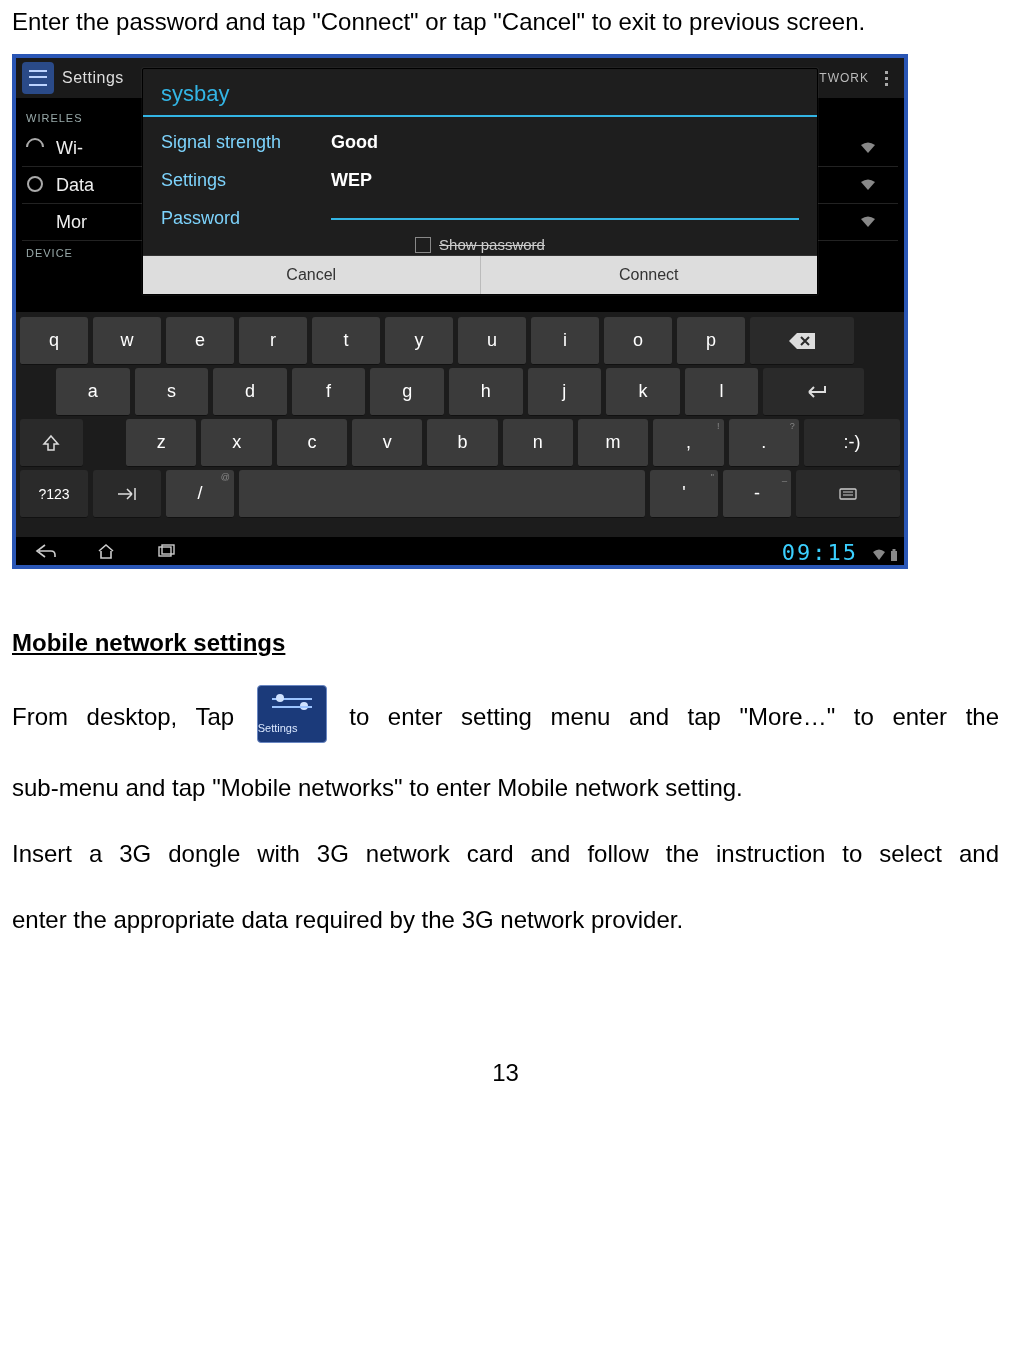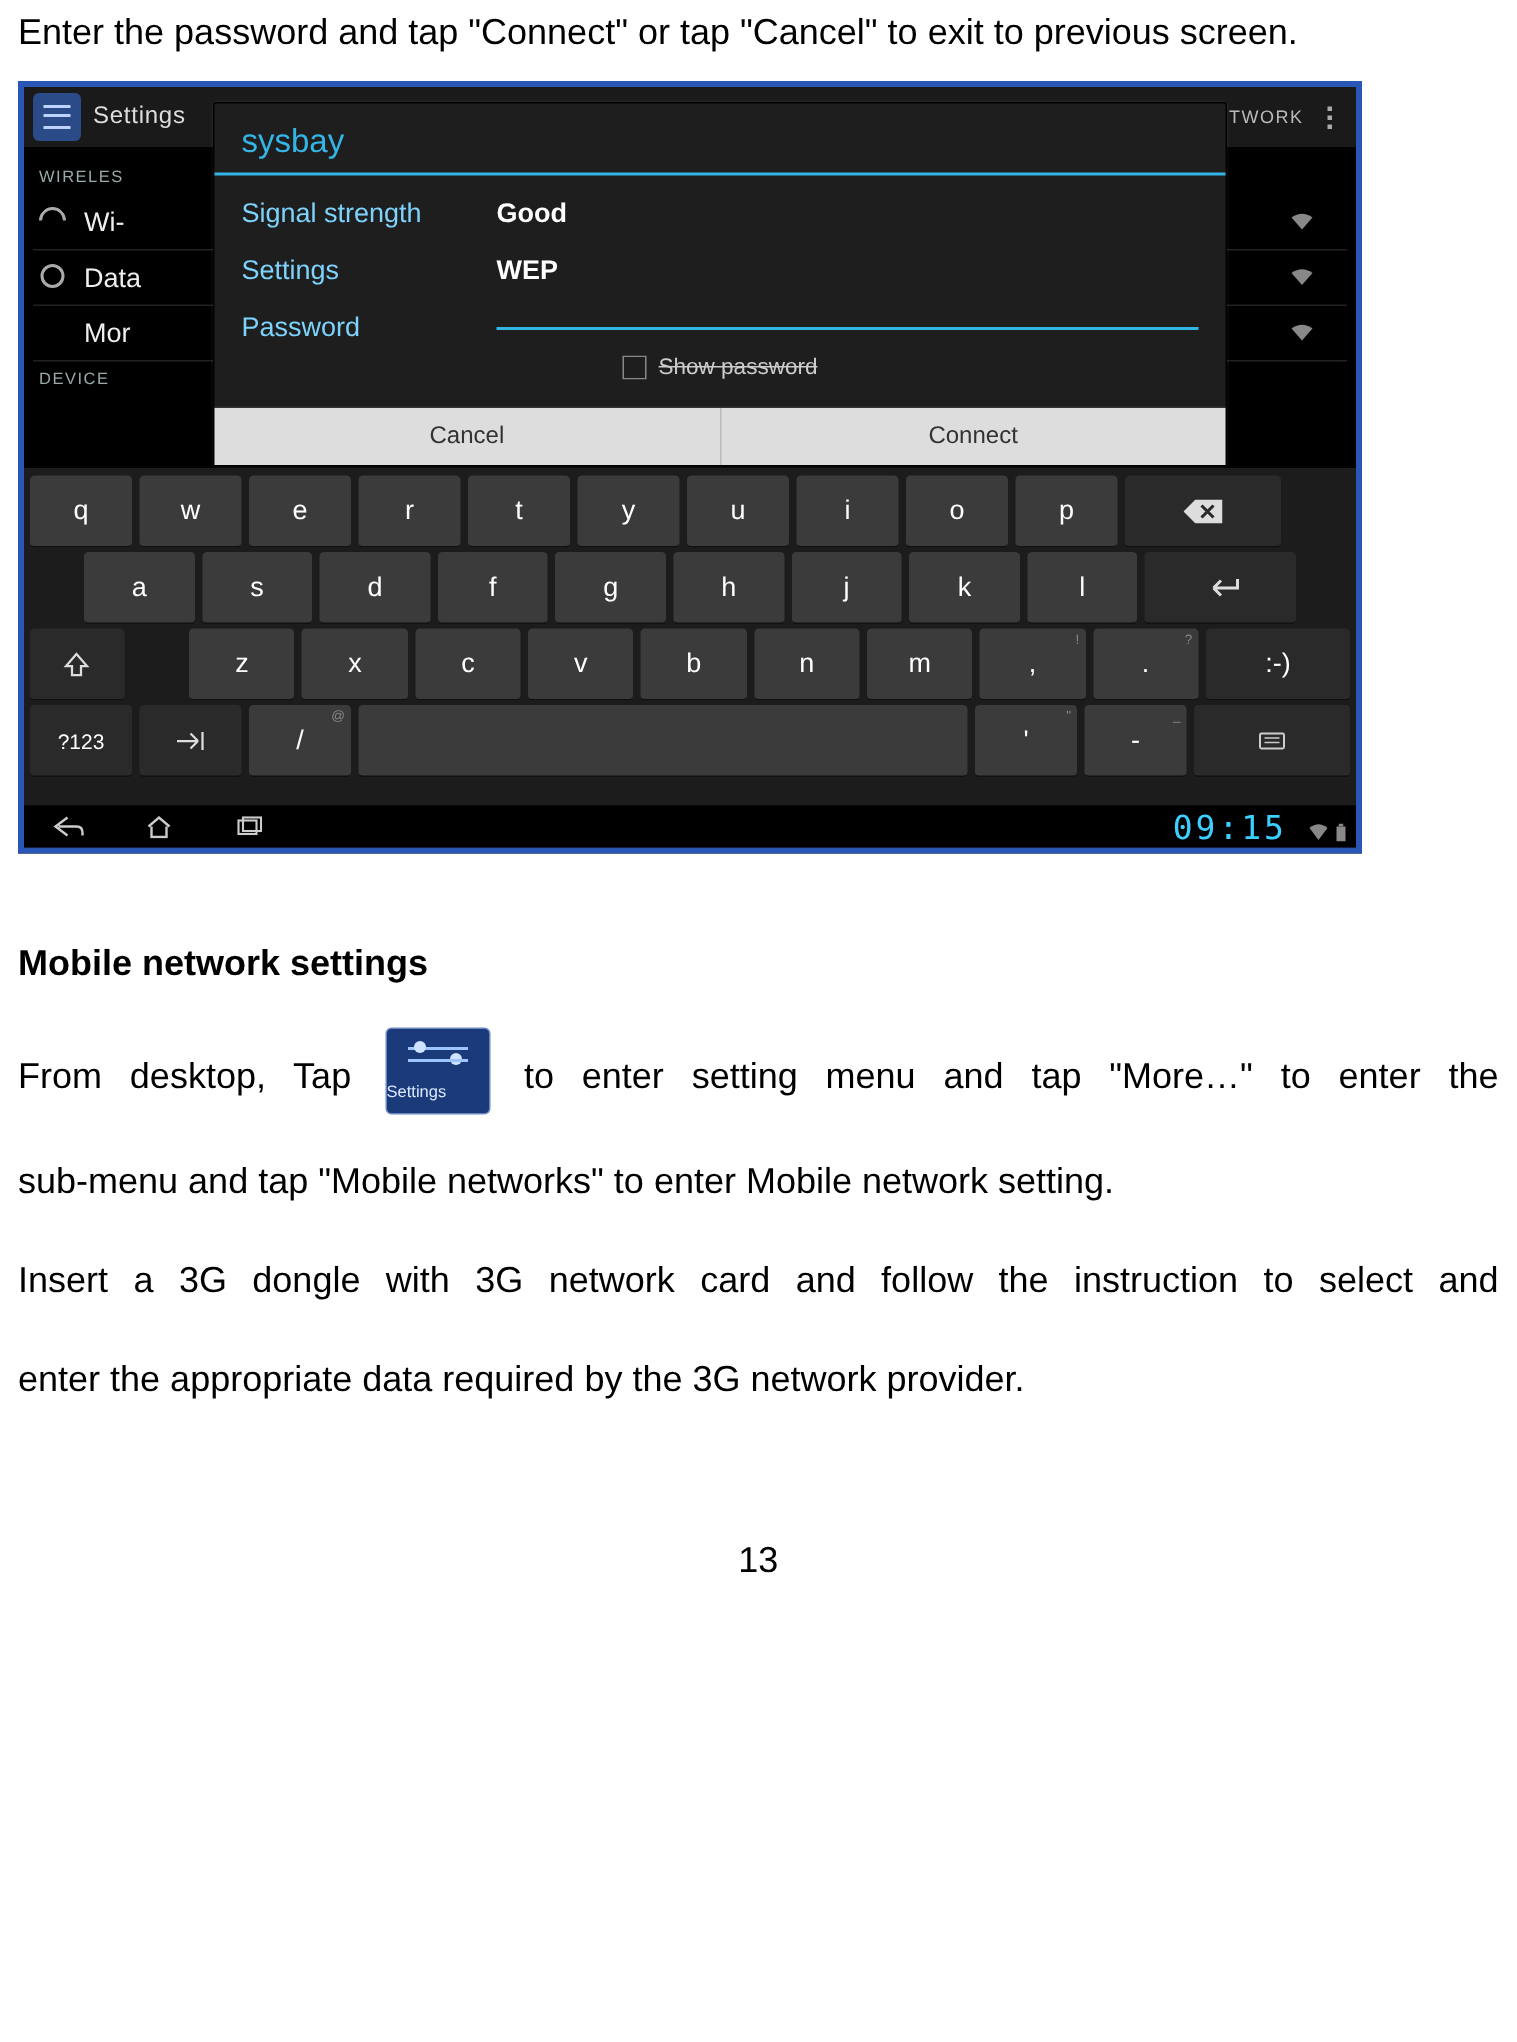--- a/index.html
+++ b/index.html
@@ -24,46 +24,46 @@
   .wifi-ico-r{position:absolute;right:22px}
   .wifi-ico-r svg,.kbkey svg{display:block}
   .pop{position:absolute;left:126px;right:86px;top:10px;background:#1e1e1e;border:1px solid #000;border-radius:2px;box-shadow:0 0 0 1px rgba(255,255,255,.04)}
   .pop-title{color:#33b5e5;font-size:22px;padding:12px 18px 8px 18px;border-bottom:2px solid #33b5e5}
   .pop-body{padding:6px 18px 0 18px;color:#ddd;font-size:18px}
   .pop-row{display:flex;align-items:center;height:38px}
   .pop-row .k{width:170px;color:#7dd3fc}
   .pop-row .v{color:#fff;font-weight:bold}
   .pw-line{flex:1;height:1px;border-bottom:2px solid #33b5e5;margin-left:0}
   .pop-check{display:flex;align-items:flex-end;justify-content:center;height:16px;overflow:hidden;color:#ccc;font-size:15px;gap:8px}
-  .pop-btns{display:flex;border-top:1px solid #333;margin-top:18px}
+  .pop-btns{display:flex;border-top:1px solid #333;margin-top:2px}
   .pop-btns button{flex:1;background:#ddd;border:0;height:38px;font-size:16px;color:#333}
   .pop-btns button+button{border-left:1px solid #bbb}
   .kbd{position:absolute;left:0;right:0;top:254px;bottom:28px;background:#1c1c1c;padding:2px}
   .krow{display:flex;height:48px;margin:3px 2px;gap:5px}
   .kbkey{background:#3b3b3b;color:#fff;border-radius:3px;display:flex;align-items:center;justify-content:center;font-size:18px;border-bottom:1px solid #111}
   .kbkey.dark{background:#2a2a2a}
   .kbkey.space{flex:1}
   .k10{width:68px}
   .k9{width:76px}
   .kwide{width:104px}
   .navbar{position:absolute;left:0;right:0;bottom:0;height:28px;background:#000;display:flex;align-items:center}
   .navbar .nbtn{width:40px;height:20px;margin:0 10px;display:flex;align-items:center;justify-content:center;color:#ccc}
   .navbar .time{position:absolute;right:46px;bottom:0;font-family:monospace;font-size:22px;color:#3bd0ff;letter-spacing:2px}
   .navbar .ricons{position:absolute;right:6px;bottom:4px;display:flex;gap:4px;color:#888;font-size:12px}
-  .section-h{font-size:24px;margin:60px 0 28px 0}
+  .section-h{font-size:24px;text-decoration:underline;margin:60px 0 28px 0}
   .para{font-size:24px;line-height:1.75;text-align:justify}
   .para.wide{text-align:justify;text-align-last:justify}
   .inline-icon{display:inline-block;width:68px;height:56px;vertical-align:-18px;border:1px solid #6a87c2;background:#1b3a7a;border-radius:4px;position:relative;margin:0 4px}
   .inline-icon .sl{position:absolute;left:14px;right:14px;top:8px;height:22px}
   .inline-icon .sl::before,.inline-icon .sl::after{content:"";position:absolute;left:0;right:0;height:2px;background:#9cc4ff}
   .inline-icon .sl::before{top:4px}.inline-icon .sl::after{top:12px}
   .inline-icon .sl i{position:absolute;width:8px;height:8px;border-radius:50%;background:#cfe2ff;top:0}
   .inline-icon .sl i.a{left:4px}.inline-icon .sl i.b{right:4px;top:8px}
   .inline-icon .cap{position:absolute;left:0;right:0;bottom:4px;text-align:center;color:#dbe8ff;font-size:11px}
-  .pagenum{text-align:center;font-size:24px;margin-top:86px}
+  .pagenum{text-align:center;font-size:24px;margin-top:118px}
   .chk{width:14px;height:14px;border:1px solid #888;display:inline-block}
   .sup{position:absolute;right:4px;top:2px;font-size:9px;color:#888}
 </style>
 </head>
 <body>
 <div class="page">
 
 <p class="intro">Enter the password and tap "Connect" or tap "Cancel" to exit to previous screen.</p>
 
 <div class="shot">

